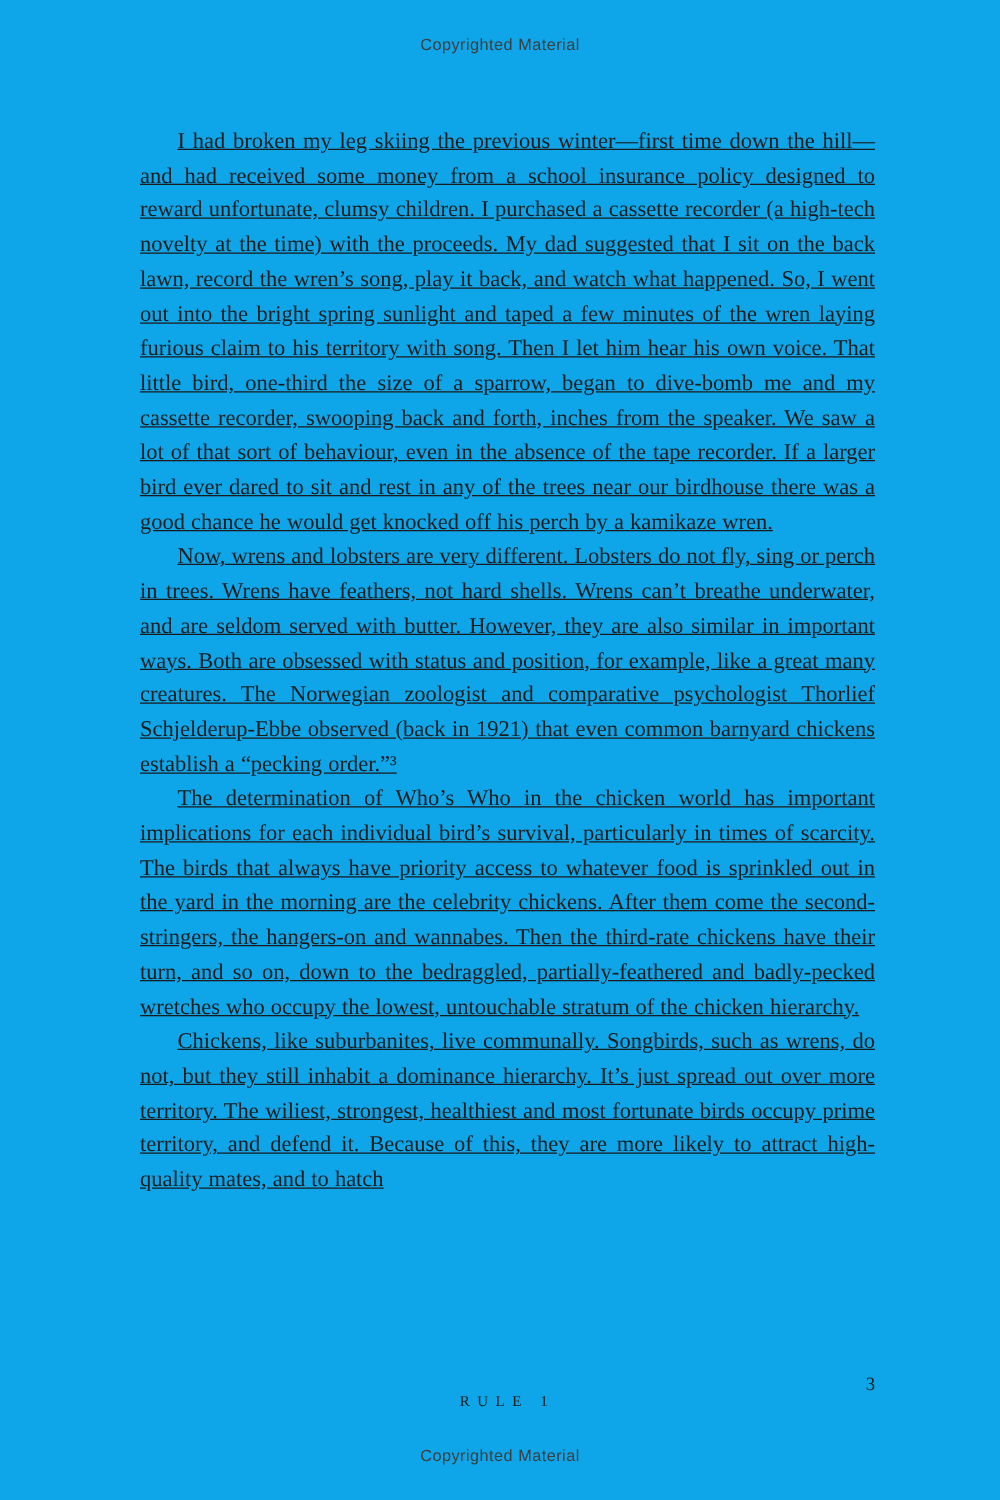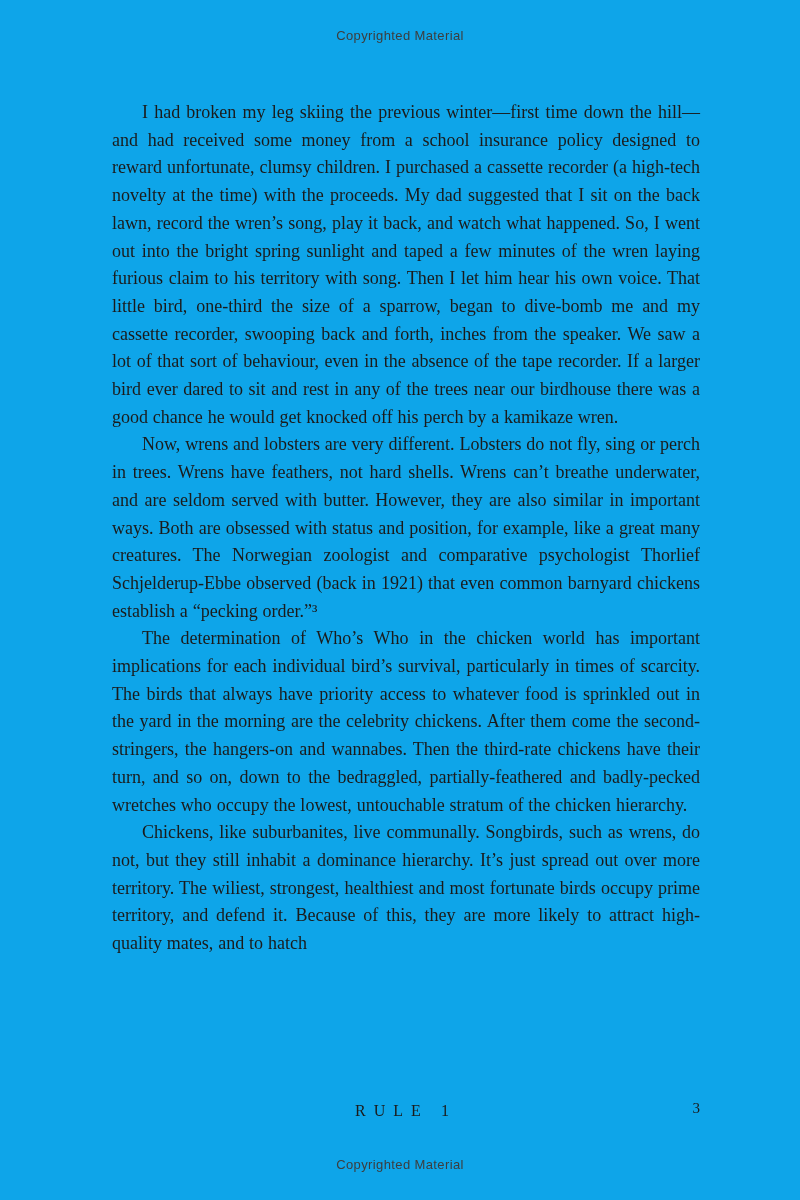--- a/index.html
+++ b/index.html
@@ -35,36 +35,38 @@
     width: 588px;
     font-size: 18px;
     line-height: 27.7px;
     text-align: justify;
   }
   .text-block p {
     margin: 0;
     padding: 0;
     text-indent: 30px;
     word-spacing: 0.02em;
+    text-decoration: underline;
   }
   .page-footer {
     position: absolute;
     left: 112px;
     top: 1102px;
     width: 588px;
     height: 22px;
   }
   .running-footer {
     position: absolute;
     left: 0;
     width: 100%;
     text-align: center;
-    font-size: 16px;
+    font-size: 12px;
     letter-spacing: 0.5em;
     color: #1b1b1b;
+    margin-top: 12px;
   }
   .page-number {
     position: absolute;
     right: 0;
     top: -2px;
     font-size: 15px;
     color: #1b1b1b;
   }
 </style>
 </head>

